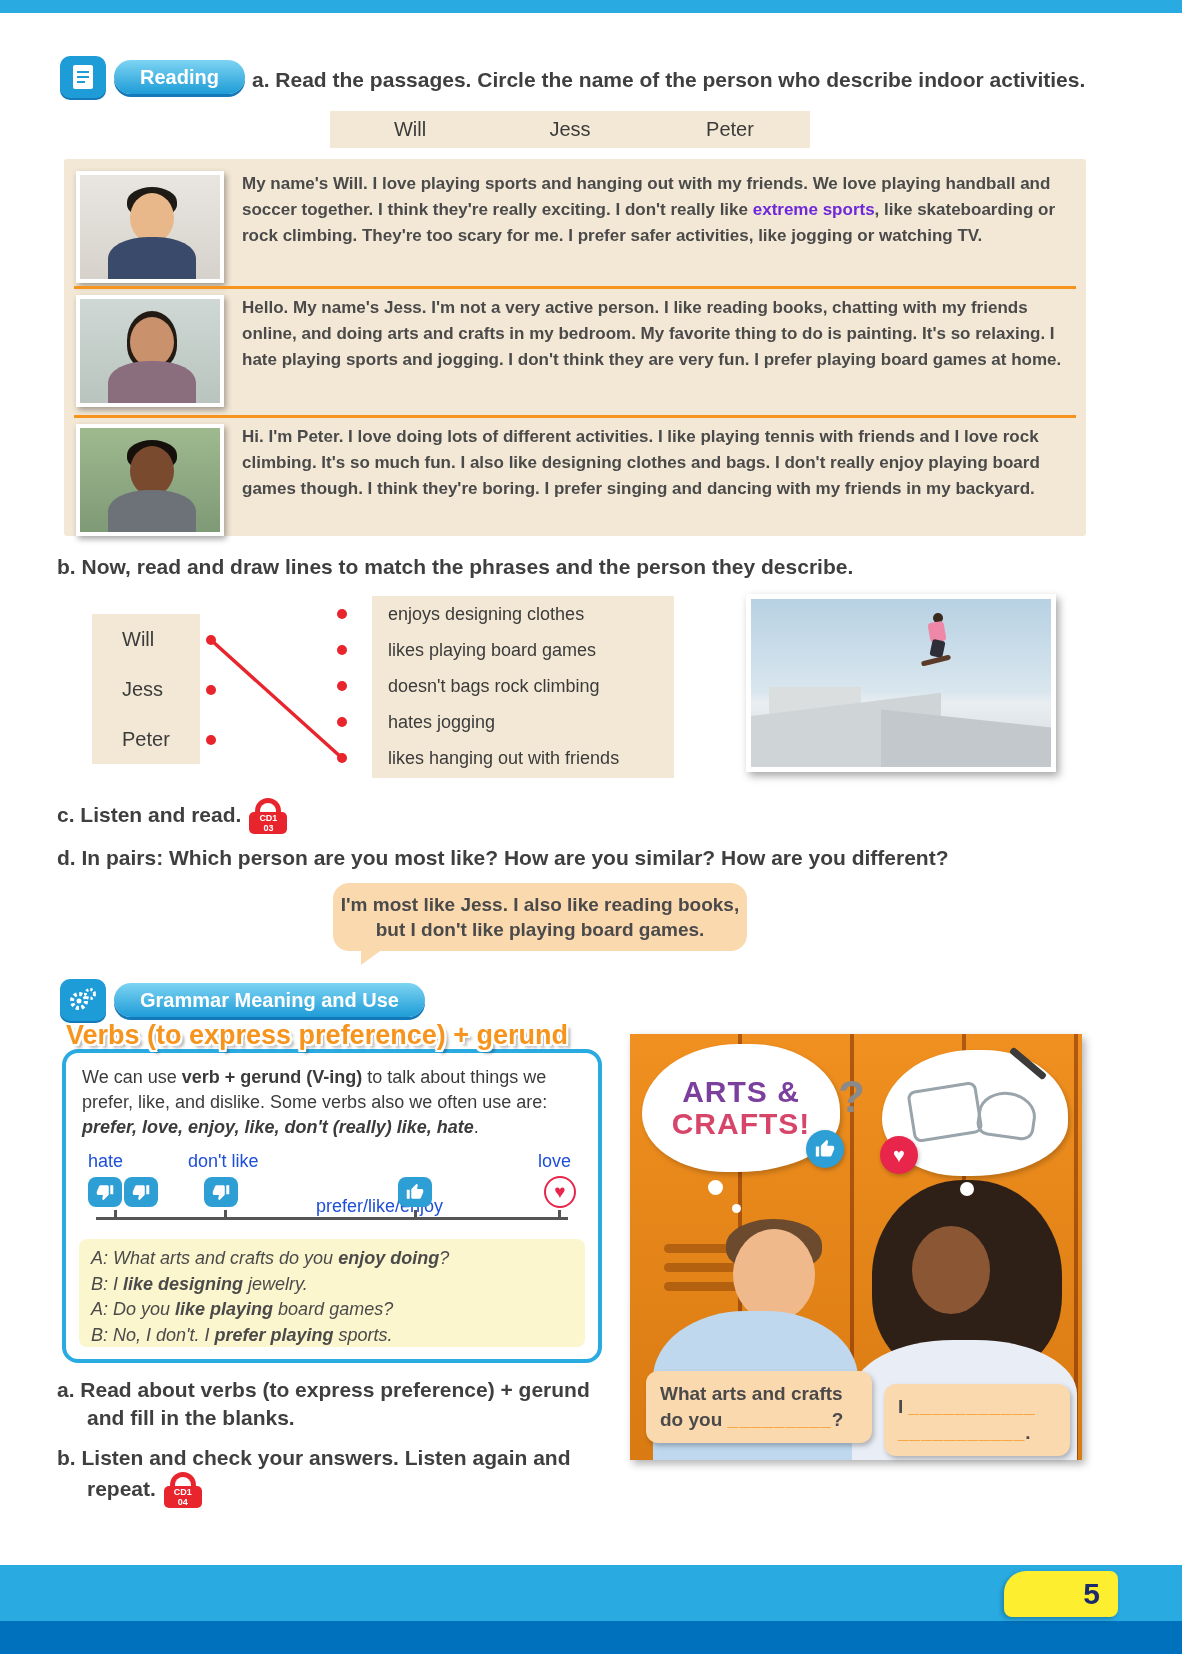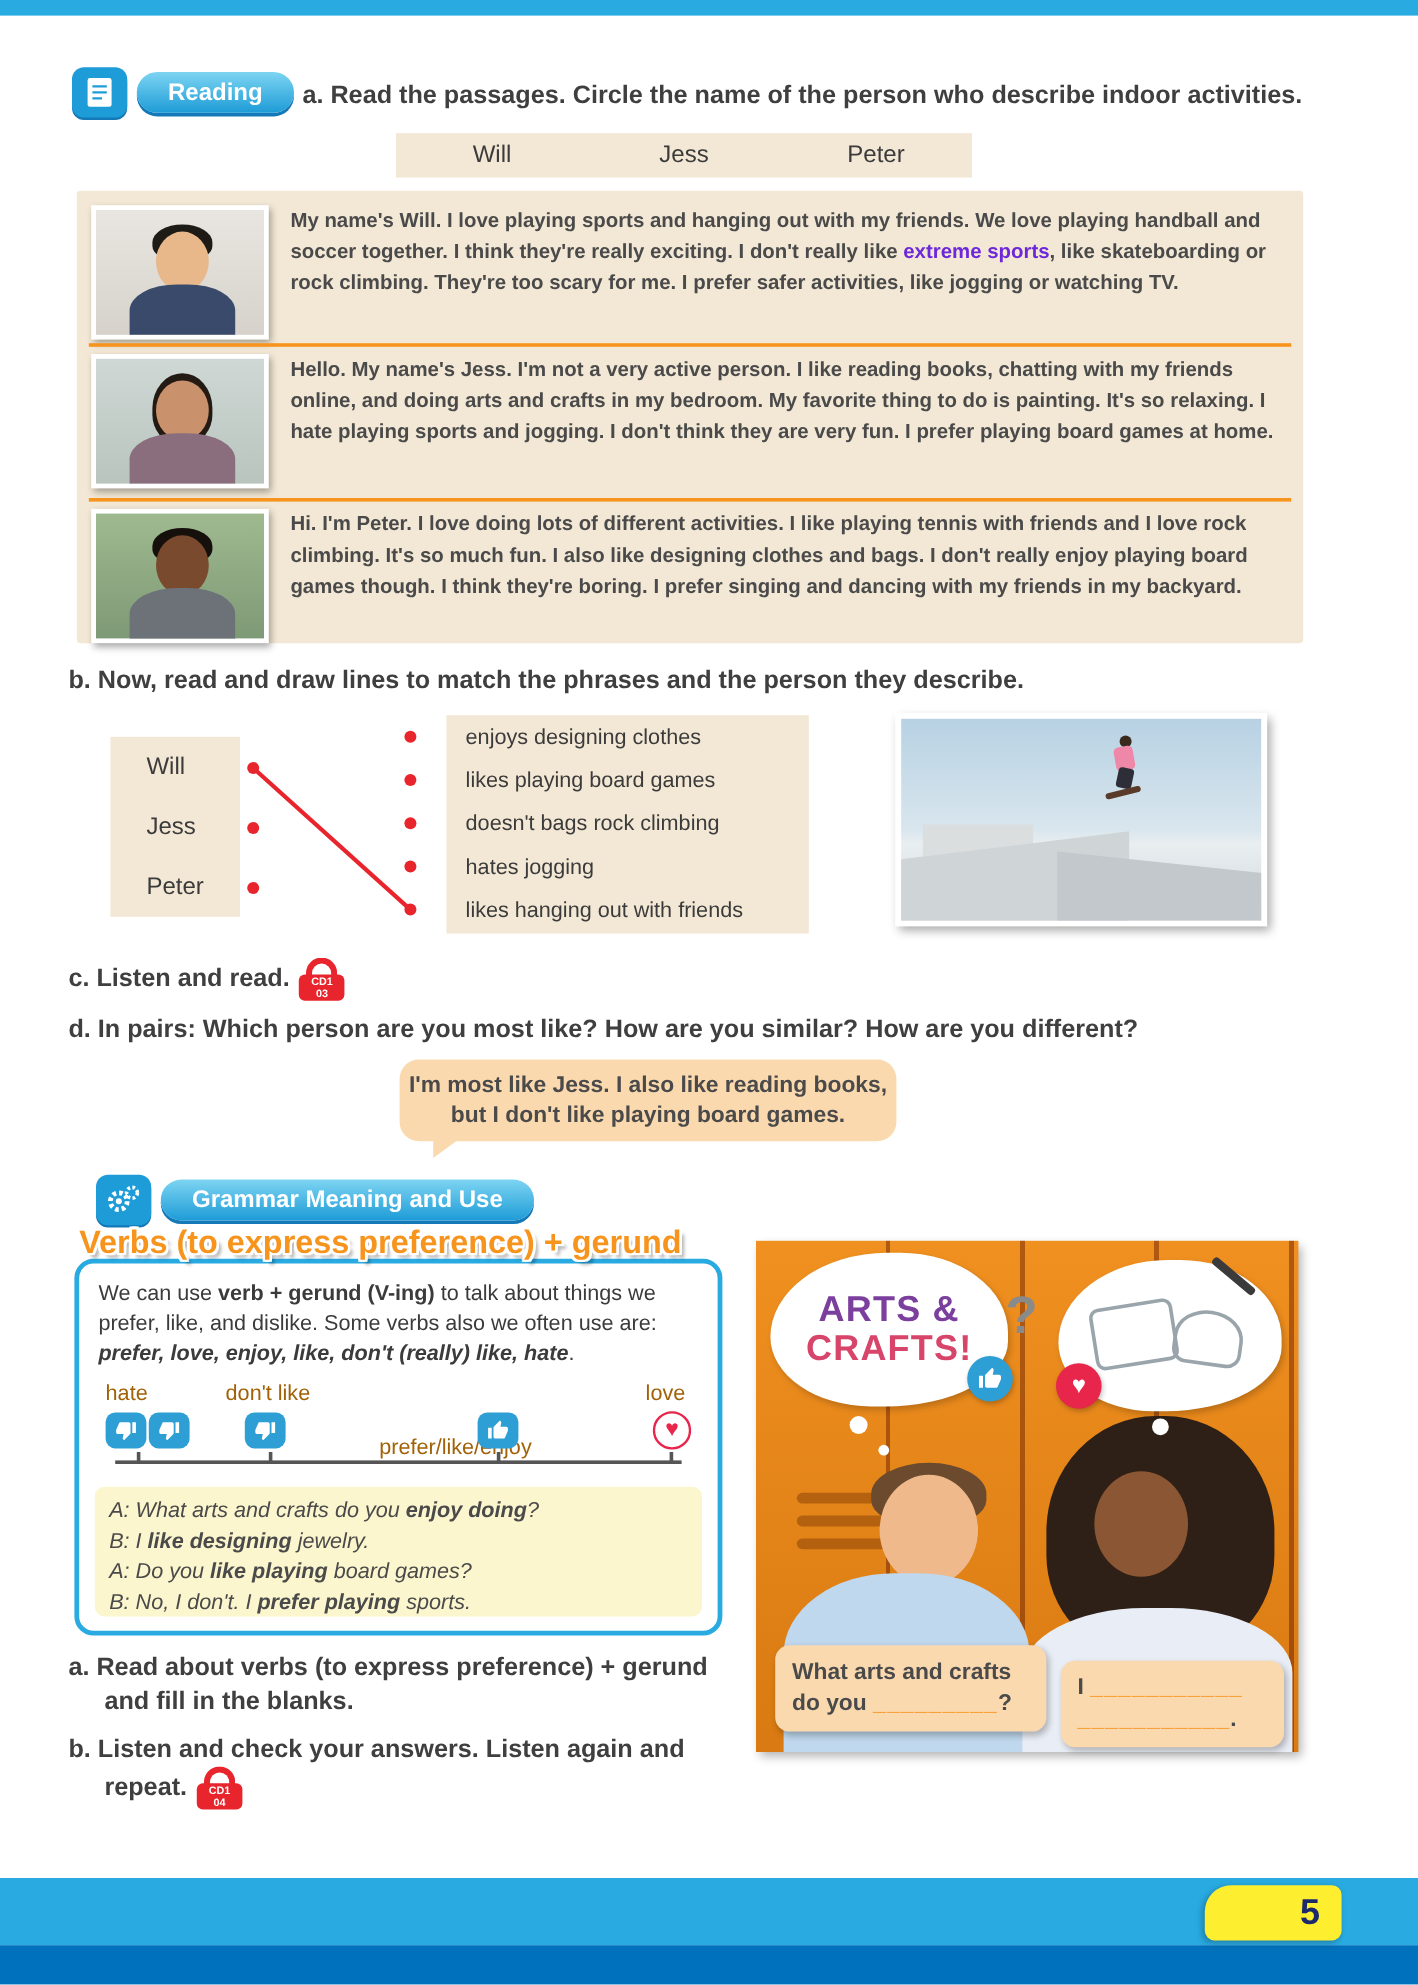--- a/index.html
+++ b/index.html
@@ -64,21 +64,21 @@
   .bubble-tail { position:absolute; left:28px; bottom:-14px; width:0; height:0; border-top:16px solid #FBD9AF; border-right:22px solid transparent; }
 
   
   .g-title { position:absolute; left:66px; top:1020px; font-size:27px; font-weight:bold; color:#F7941D; z-index:3;
     text-shadow:-2px 0 0 #fff, 2px 0 0 #fff, 0 -2px 0 #fff, 0 2px 0 #fff, -2px -2px 0 #fff, 2px 2px 0 #fff, -2px 2px 0 #fff, 2px -2px 0 #fff, 4px 4px 3px rgba(0,0,0,0.3); }
   .g-box { position:absolute; left:62px; top:1049px; width:540px; height:314px; border:4px solid #29ABE2; border-radius:16px; background:#fff; }
   .g-intro { position:absolute; left:16px; right:12px; top:12px; font-size:18px; line-height:25px; color:#3B3B3B; }
   .b { font-weight:bold; }
   .bi { font-weight:bold; font-style:italic; }
   .scale { position:absolute; left:10px; right:10px; top:98px; height:84px; }
-  .scale-label { position:absolute; top:0; font-size:18px; color:#a16207; }
+  .scale-label { position:absolute; top:0; font-size:18px; color:#1d4ed8; }
   .thumb { position:absolute; top:26px; width:34px; height:30px; background:#2E9FD4; border-radius:8px; display:flex; align-items:center; justify-content:center; }
   .thumb svg { width:18px; height:18px; fill:#fff; }
   .thumb.down svg { transform:rotate(180deg); }
   .heart-badge { position:absolute; top:25px; width:32px; height:32px; background:#fff; border:2px solid #E8254B; border-radius:50%; color:#E8254B; font-size:19px; display:flex; align-items:center; justify-content:center; }
   .scale-line { position:absolute; top:66px; left:20px; right:20px; height:3px; background:#555; }
   .tick { position:absolute; top:59px; width:3px; height:10px; background:#555; }
   .g-dialog { position:absolute; left:13px; right:13px; top:186px; bottom:12px; background:#FCF6CE; border-radius:8px; padding:7px 12px; font-style:italic; font-size:18px; line-height:25.5px; color:#4A4A4A; }
 
   
   .lockers { position:absolute; left:630px; top:1034px; width:452px; height:426px; overflow:hidden; box-shadow:3px 4px 8px rgba(0,0,0,0.3); z-index:1;
@@ -226,21 +226,21 @@
   </div>
 
   <div class="task" style="left:57px; top:844px; width:980px;">d. In pairs: Which person are you most like? How are you similar? How are you different?</div>
 
   <div class="bubble">
     <span>I'm most like Jess. I also like reading books,</span>
     <span>but I don't like playing board games.</span>
     <span class="bubble-tail"></span>
   </div>
 
-  <div class="badge" style="left:60px; top:979px;margin-left:20px;">
+  <div class="badge" style="left:60px; top:979px;">
     <div class="badge-icon">
       <svg width="30" height="26" viewBox="0 0 30 26">
         <circle cx="11" cy="14" r="7" fill="none" stroke="#fff" stroke-width="4" stroke-dasharray="3 2.5"></circle>
         <circle cx="11" cy="14" r="2.5" fill="#fff"></circle>
         <circle cx="22" cy="7" r="4.5" fill="none" stroke="#fff" stroke-width="3" stroke-dasharray="2.2 2"></circle>
       </svg>
     </div>
     <div class="badge-pill">Grammar Meaning and Use</div>
   </div>
 

